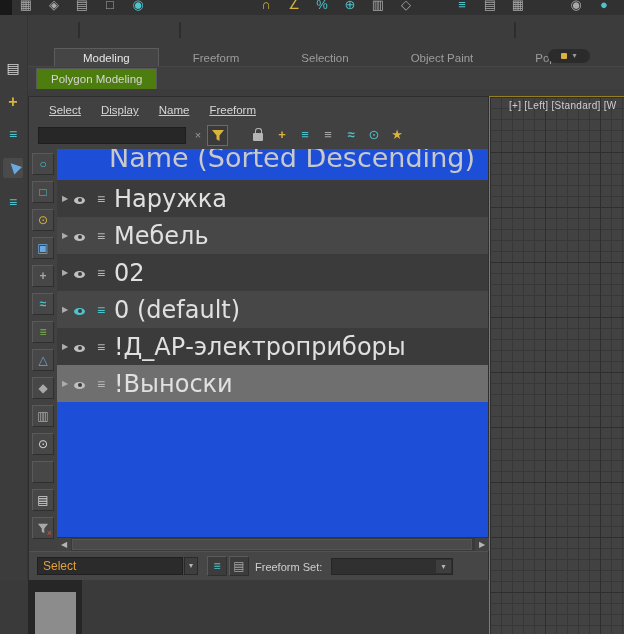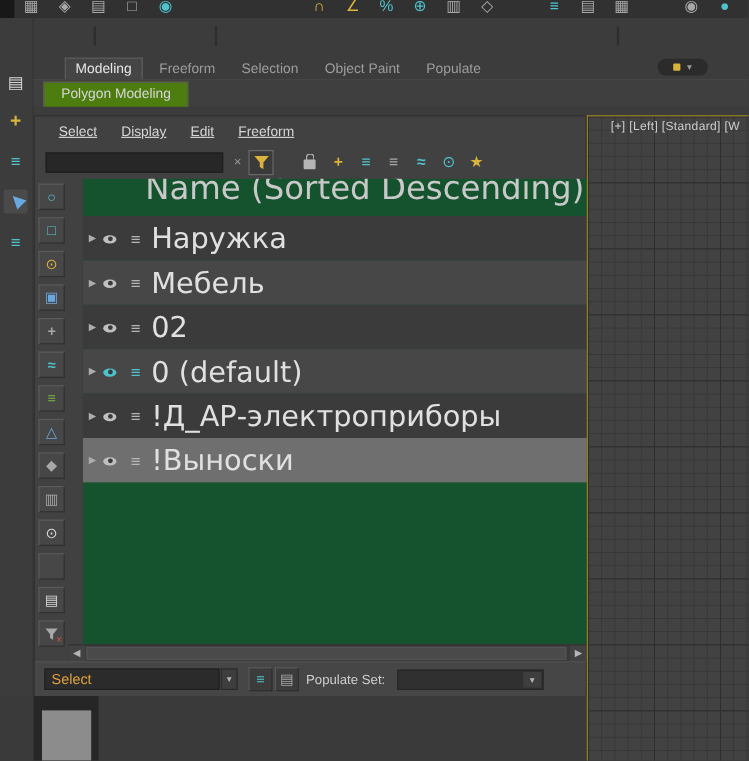--- a/index.html
+++ b/index.html
@@ -20,21 +20,21 @@
   .bold{font-weight:bold;}
 
   
   .leftdock{position:absolute;left:0;top:15px;width:27px;height:619px;background:#3c3c3c;border-right:1px solid #353535;}
   .dico{position:absolute;left:3px;width:20px;height:20px;font-size:14px;line-height:20px;text-align:center;}
   .dico.hl{background:#4a4a4a;border-radius:2px;}
   .rot{display:inline-block;transform:rotate(-135deg);}
 
   
   .ribbonbar{position:absolute;left:28px;top:45px;right:0;height:22px;display:flex;align-items:flex-end;}
-  .rtab{padding:3px 8px;font-size:11.5px;color:#9d9d9d;margin-right:6px;white-space:nowrap;}
+  .rtab{padding:3px 28px;font-size:11.5px;color:#9d9d9d;margin-right:6px;white-space:nowrap;}
   .rtab.active{background:#454545;border:1px solid #5c5c5c;border-bottom:none;color:#e6e6e6;}
   .rtab:first-child{margin-left:26px;}
   .ribbon-pill{position:absolute;left:548px;top:49px;width:42px;height:14px;background:#2b2b2b;border-radius:7px;
     display:flex;align-items:center;justify-content:center;gap:5px;}
   .pill-dot{width:6px;height:6px;background:#d9b33c;border-radius:1px;}
   .pill-arrow{font-size:8px;color:#999;line-height:14px;}
   .subtabrow{position:absolute;left:28px;top:66px;right:0;height:22px;background:#3f3f3f;border-top:1px solid #474747;}
   .subtab{position:absolute;left:8px;top:1px;height:20px;line-height:20px;padding:0 14px;background:#4d7c0f;
     border:1px solid #585858;border-bottom:none;font-size:11.5px;color:#d6d6d6;}
 
@@ -54,21 +54,21 @@
   .lock{position:absolute;left:224px;top:10px;width:10px;height:8px;background:#b5b5b5;border-radius:1px;}
   .lock::before{content:"";position:absolute;top:-5px;left:2px;width:5px;height:6px;border:1.5px solid #b5b5b5;
     border-bottom:none;border-radius:3px 3px 0 0;}
   .tool-ico{position:absolute;top:3px;width:18px;height:18px;font-size:13px;line-height:18px;text-align:center;}
 
   .sbtn{position:absolute;left:3px;width:22px;height:22px;background:#474747;box-sizing:border-box;
     border:1px solid;border-color:#5a5a5a #2f2f2f #2f2f2f #5a5a5a;font-size:12px;line-height:20px;text-align:center;}
   .sbtn svg{vertical-align:middle;}
   .sbtn .redx{position:absolute;right:1px;bottom:0;font-size:9px;color:#d05040;line-height:9px;}
 
-  .list{position:absolute;left:40px;top:52px;width:431px;height:388px;background:#14532d;overflow:hidden;}
+  .list{position:absolute;left:28px;top:52px;width:431px;height:388px;background:#1d4ed8;overflow:hidden;}
   .list-header{position:absolute;left:52px;top:0;height:31px;overflow:hidden;white-space:nowrap;}
   .list-header span{display:block;font-size:27px;color:#c9c9c9;margin-top:-7px;
     font-family:"DejaVu Sans","Liberation Sans",sans-serif;}
   .lrow{position:absolute;left:0;width:431px;height:37px;display:flex;align-items:center;}
   .lrow.odd{background:#3b3b3b;}.lrow.even{background:#474747;}.lrow.selected{background:#6f6f6f;}
   .expand{width:10px;margin-left:5px;font-size:8px;color:#adadad;flex:none;}
   .eye-w{width:16px;margin-left:2px;flex:none;}
   .eye{display:inline-block;width:11px;height:7px;background:#c0c0c0;border-radius:50%;position:relative;}
   .eye::after{content:"";position:absolute;left:3.5px;top:1.5px;width:4px;height:4px;background:#3a3a3a;border-radius:50%;}
   .lyr{width:18px;margin-left:2px;font-size:14px;font-weight:bold;color:#b5b5b5;flex:none;text-align:center;}
@@ -166,21 +166,21 @@
   </div>
   <div class="subtabrow">
     <div class="subtab">Polygon Modeling</div>
   </div>
 
   <div class="explorer">
 
     <div class="menubar">
       <span class="menu-item">Select</span>
       <span class="menu-item">Display</span>
-      <span class="menu-item">Edit</span>
+      <span class="menu-item">Name</span>
       <span class="menu-item">Freeform</span>
     </div>
 
     <div class="toolrow">
       <input class="search-input" value="" style="">
       <span class="clear-btn">×</span>
       <span class="funnel-btn">
         <svg width="14" height="13" viewBox="0 0 14 13">
             <path d="M1 1h12L8.5 6.5V12l-3-1.8V6.5Z" fill="#d9b33c"></path>
           </svg>
@@ -261,21 +261,21 @@
       <span class="sarrow left">◀</span>
       <span class="sthumb"></span>
       <span class="sarrow right">▶</span>
     </div>
 
     <div class="bbar">
       <div class="layer-combo">Select</div>
       <div class="combo-arrow">▾</div>
       <div class="bico bico1 c-teal bold">≡</div>
       <div class="bico bico2 c-gray">▤</div>
-      <span class="selset-label">Populate Set:</span>
+      <span class="selset-label">Freeform Set:</span>
       <div class="selset-combo">
         <span class="selset-arrow">▾</span>
       </div>
     </div>
   </div>
 
   <div class="below">
     <div class="below-dark"></div>
     <div class="gray-block"></div>
   </div>

